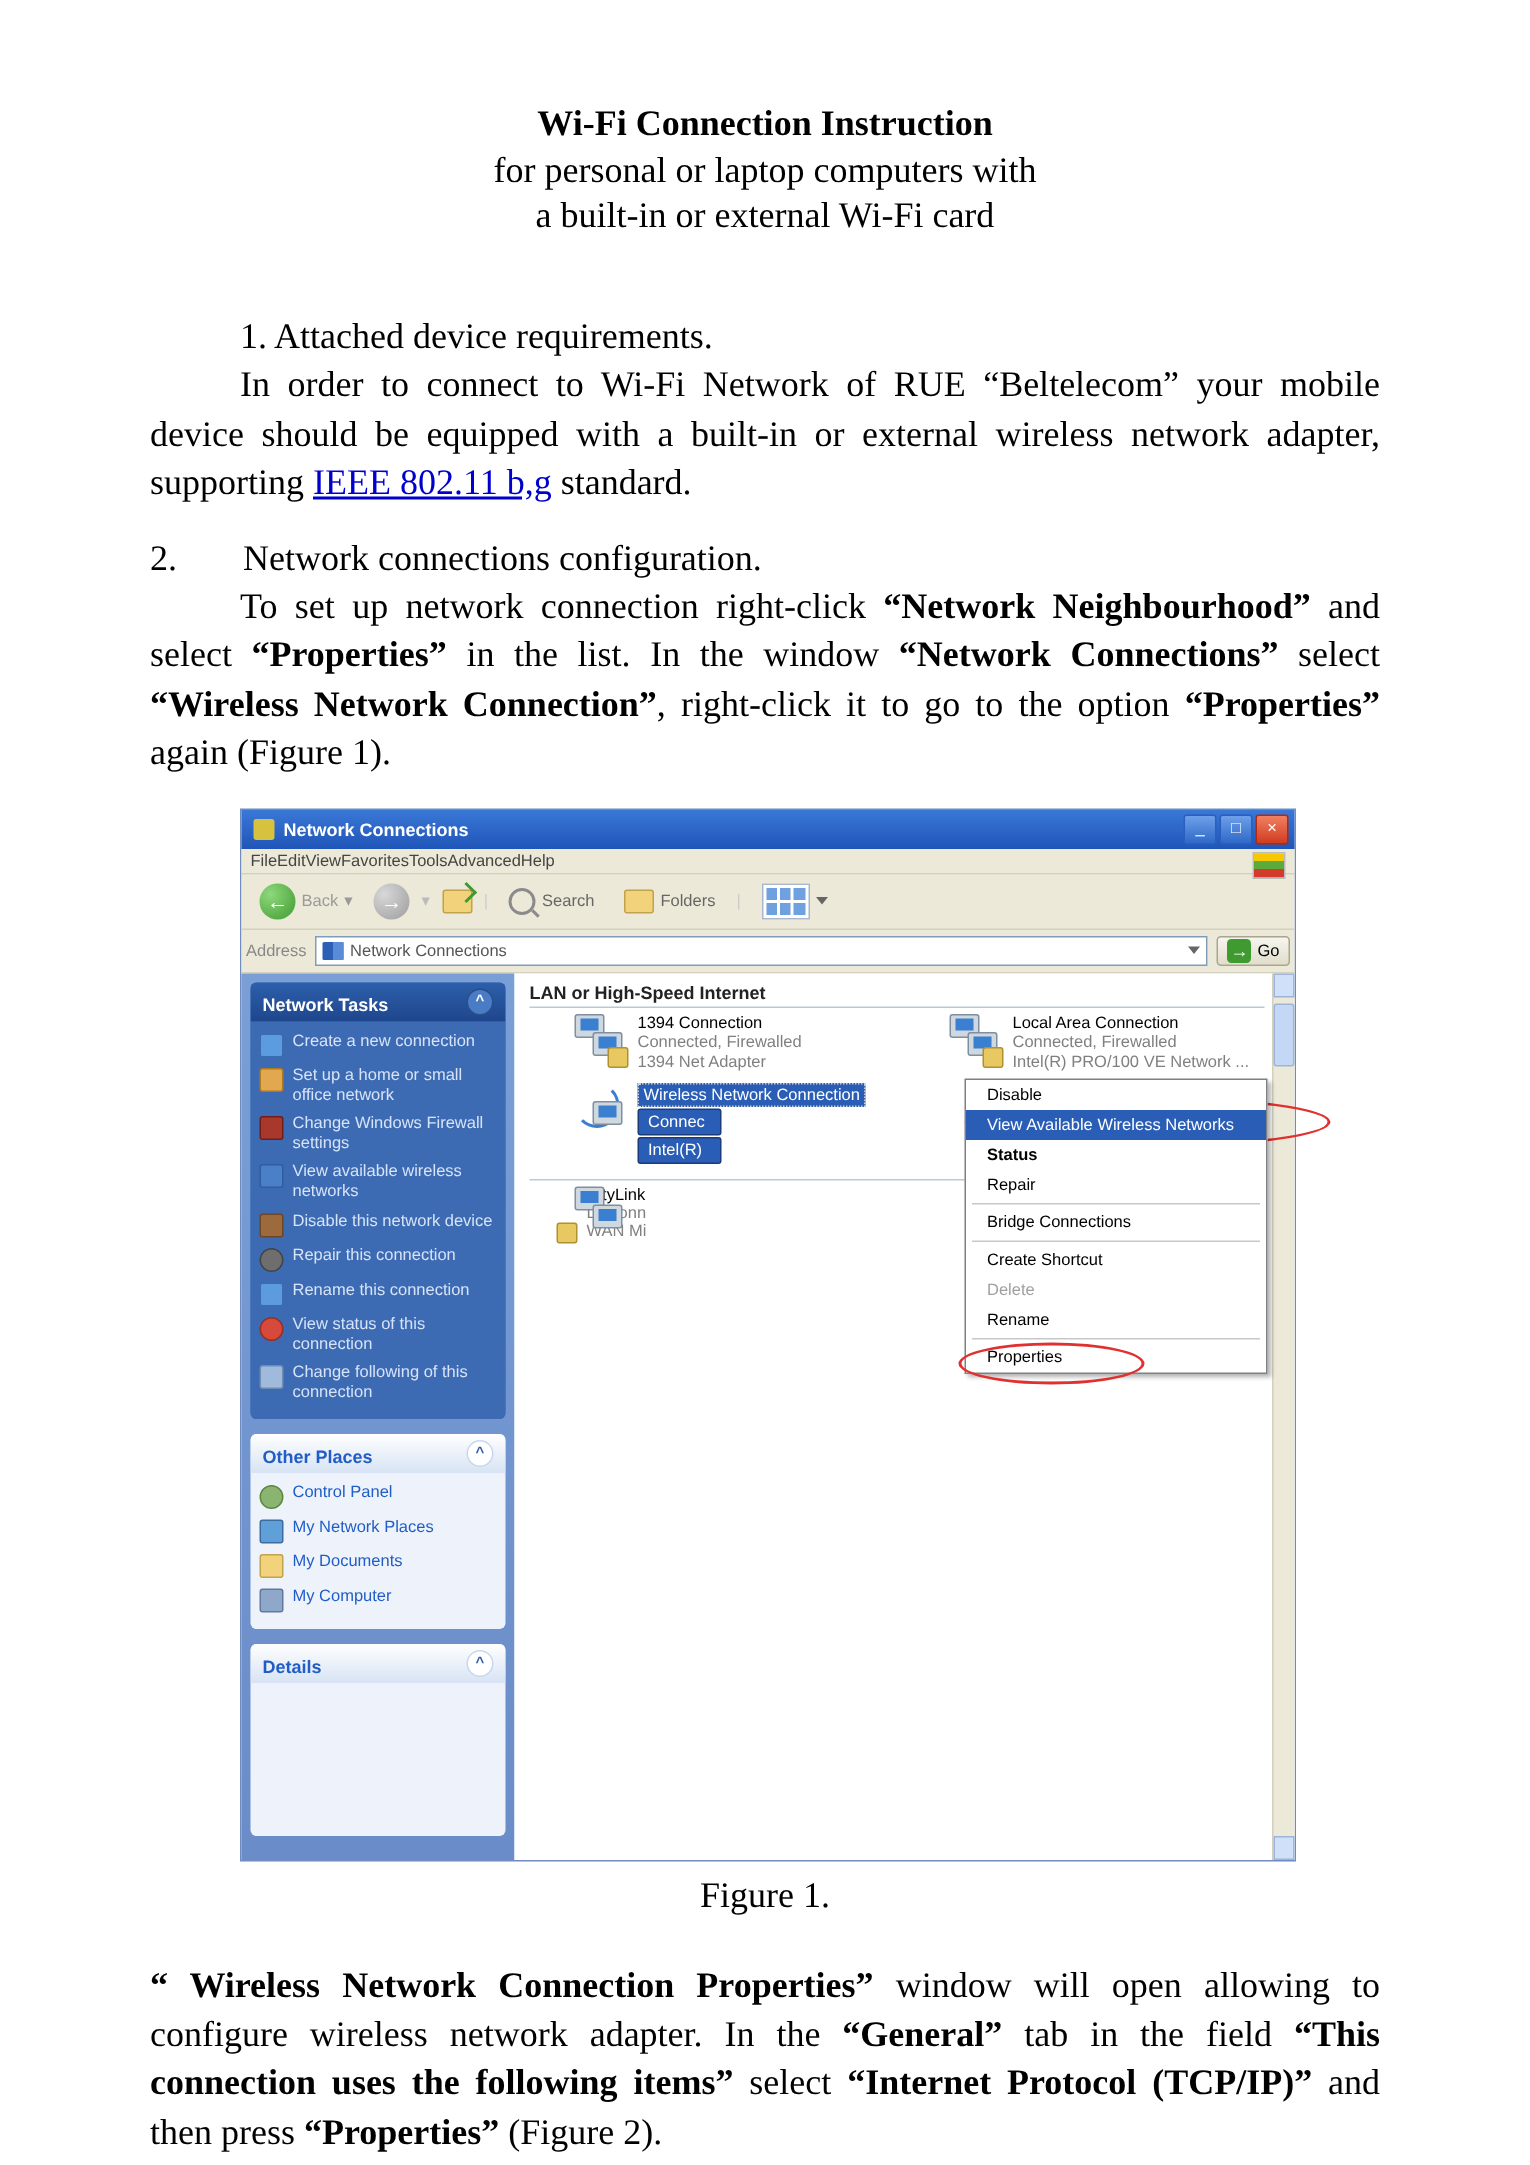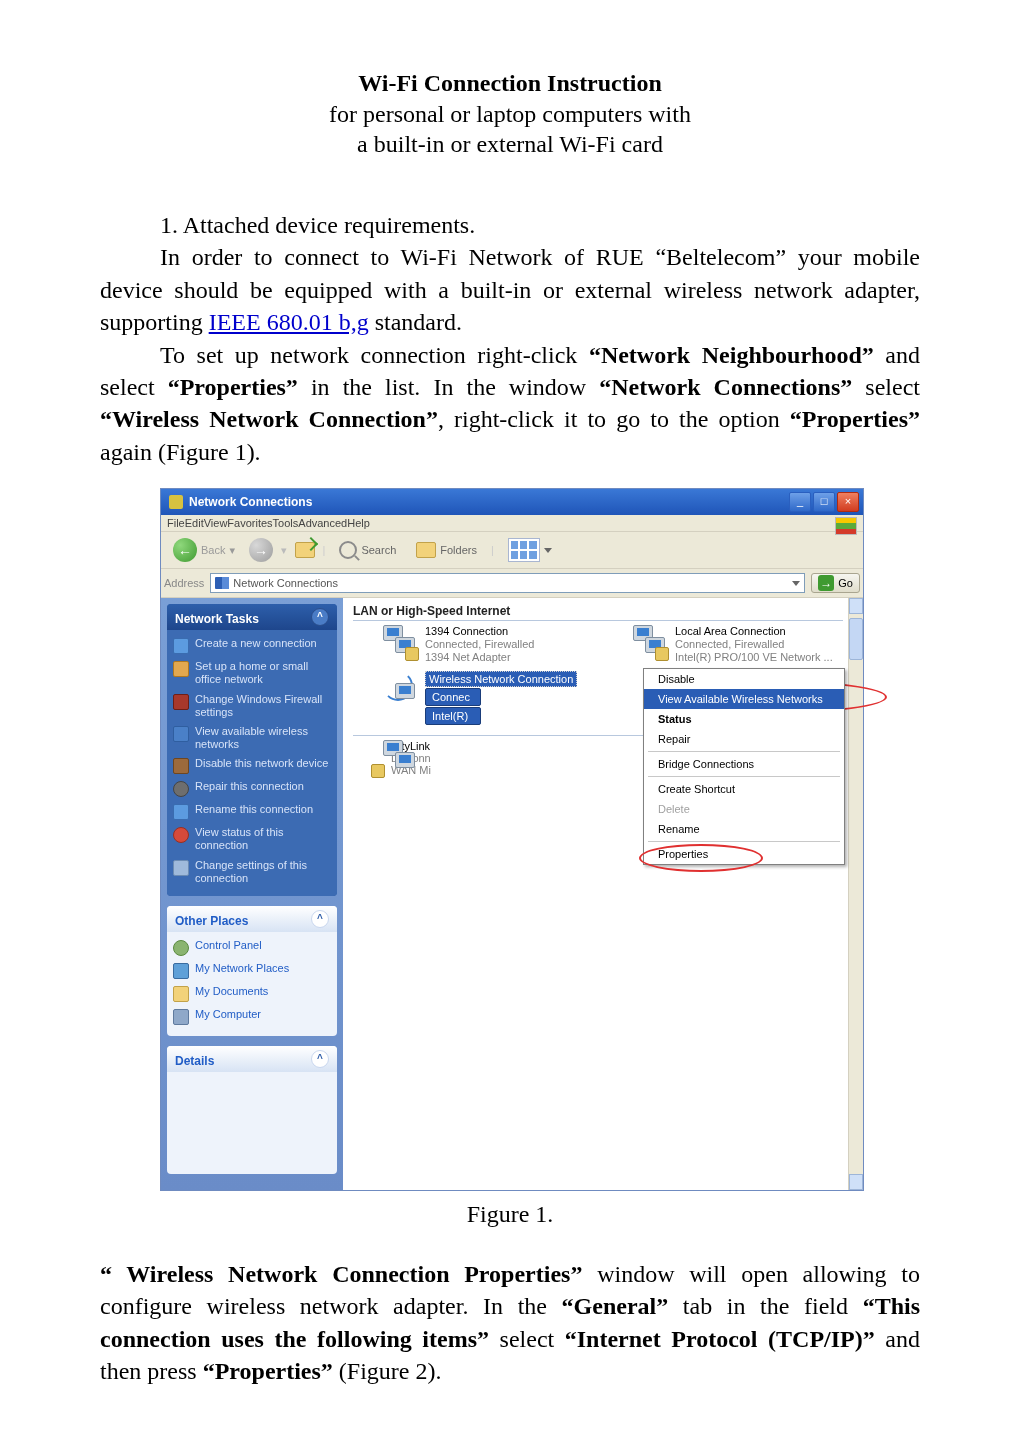--- a/index.html
+++ b/index.html
@@ -443,23 +443,27 @@
 
   <div class="title">Wi-Fi Connection Instruction</div>
   <div class="subtitle">
     <span>for personal or laptop computers with</span><br>
     <span>a built-in or external Wi-Fi card</span>
   </div>
 
   <div class="body-text">
     <div class="num-line">1.  Attached device requirements.</div>
     <div class="indent">
-      <span>In order to connect to Wi-Fi Network of RUE “Beltelecom” your mobile device should be equipped with a built-in or external wireless network adapter, supporting </span><span class="link">IEEE 680.01 b,g</span><span> standard.</span>
+      <span>In order to connect to Wi-Fi Network of RUE “Beltelecom” your mobile device should be equipped with a built-in or external wireless network adapter, supporting </span><span class="link">IEEE 802.11 b,g</span><span> standard.</span>
     </div>
 
+    <div class="num-line2">
+      <span class="num-label">2.</span>
+      <span>Network connections configuration.</span>
+    </div>
     <div class="indent">
       <span>To set up network connection right-click </span><b>“Network Neighbourhood”</b><span> and select </span><b>“Properties”</b><span> in the list. In the window </span><b>“Network Connections”</b><span> select </span><b>“Wireless Network Connection”</b><span>, right-click it to go to the option </span><b>“Properties”</b><span> again (Figure 1).</span>
     </div>
   </div>
 
   <div class="win-wrap">
     <div class="titlebar">
       <div class="tb-icon"></div>
       <div class="tb-title">Network Connections</div>
       <div class="winbtns">
@@ -560,21 +564,21 @@
             <div class="pitem">
                 <span class="pico blue"></span>
                 <span>Rename this connection</span>
               </div>
             <div class="pitem">
                 <span class="pico red"></span>
                 <span>View status of this connection</span>
               </div>
             <div class="pitem">
                 <span class="pico doc"></span>
-                <span>Change settings of this connection</span>
+                <span>Change following of this connection</span>
               </div>
           </div>
         </div>
 
         <div class="panel light">
           <div class="phead">
             <span>Other Places</span>
             <span class="collapse">^</span>
           </div>
           <div class="plist">

